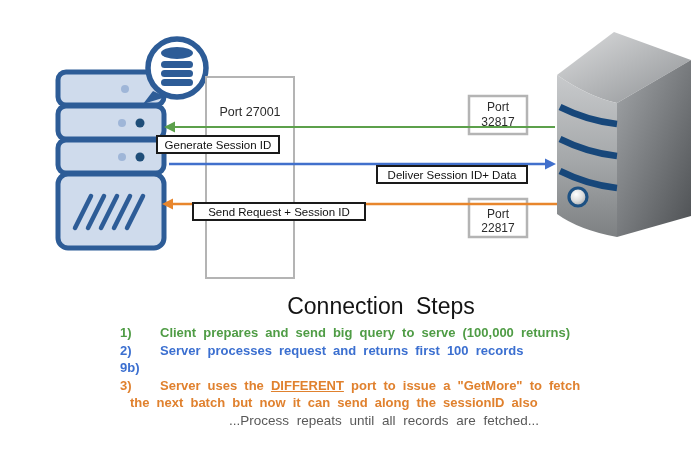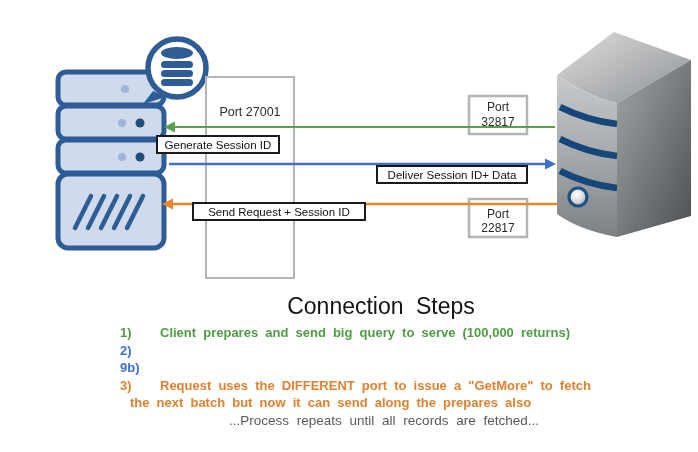--- a/index.html
+++ b/index.html
@@ -10,21 +10,21 @@
   .steps-title{margin-top:3px;padding-left:30px;text-align:center;font-size:23px;line-height:26px;
                color:#141414;word-spacing:6px;font-weight:400;}
   .steps{margin-top:5px;}
   .step{height:17.5px;line-height:17.5px;font-size:13px;font-weight:bold;word-spacing:3.5px;
         display:flex;margin-left:103px;white-space:nowrap;}
   .step .num{width:40px;flex:0 0 40px;}
   .step.cont{margin-left:113px;}
   .step.green{color:#4f9c45;}
   .step.blue{color:#3b6fd0;}
   .step.orange{color:#e0812e;}
-  .underline{}
+  .underline{text-decoration:underline;}
   .steps-footer{height:18px;line-height:18px;font-size:13.5px;font-weight:normal;color:#595959;
                 text-align:center;padding-left:36px;word-spacing:4px;}
 </style>
 </head>
 <body>
 
 <div class="stage">
 
 <svg width="698" height="290" viewBox="0 0 698 290">
   <defs>
@@ -125,28 +125,29 @@
 
 <div class="steps-title">Connection Steps</div>
 
 <div class="steps">
   <div class="step green">
     <span class="num">1)</span>
     <span class="txt">Client prepares and send big query to serve (100,000 returns)</span>
   </div>
   <div class="step blue">
     <span class="num">2)</span>
+    <span class="txt">Server processes request and returns first 100 records</span>
   </div>
   <div class="step blue">
     <span class="num">9b)</span>
   </div>
   <div class="step orange">
     <span class="num">3)</span>
-    <span class="txt"><span>Request uses the </span><span class="underline">DIFFERENT</span><span> port to issue a "GetMore" to fetch</span></span>
+    <span class="txt"><span>Server uses the </span><span class="underline">DIFFERENT</span><span> port to issue a "GetMore" to fetch</span></span>
   </div>
   <div class="step orange cont">
-    <span class="txt">the next batch but now it can send along the prepares also</span>
+    <span class="txt">the next batch but now it can send along the sessionID also</span>
   </div>
 </div>
 
 <div class="steps-footer">...Process repeats until all records are fetched...</div>
 
 </div>
 
 </body></html>

